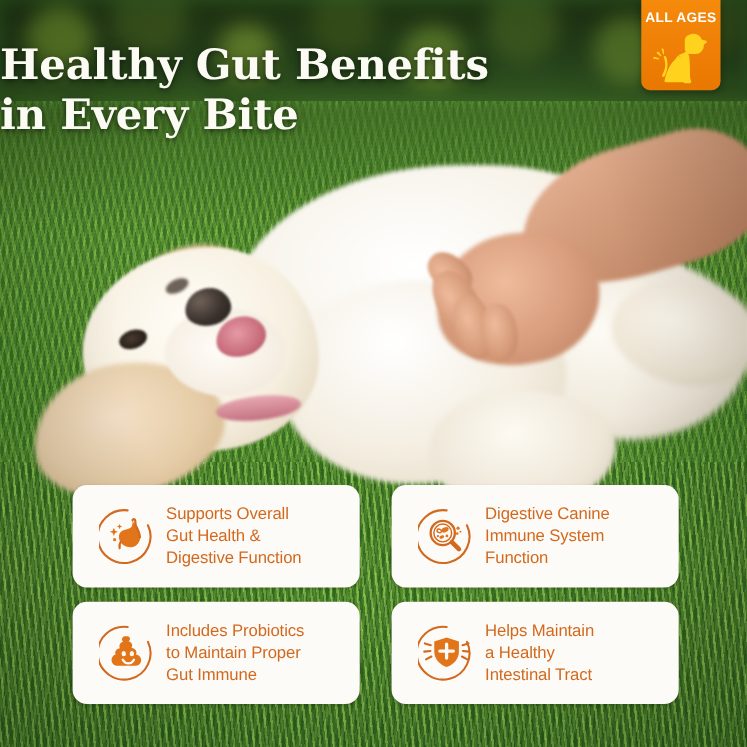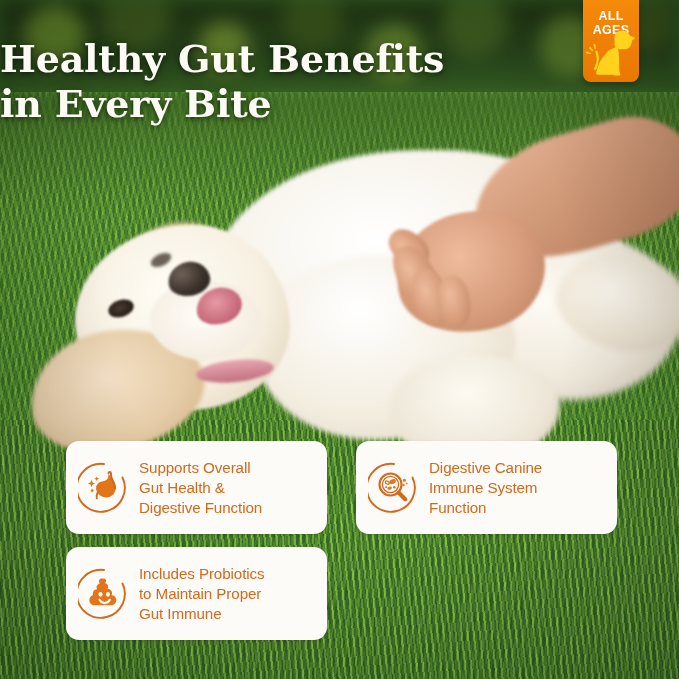--- a/index.html
+++ b/index.html
@@ -212,21 +212,21 @@
     line-height: 45px;
     letter-spacing: -0.2px;
     text-shadow: 0 2px 5px rgba(0,0,0,.45), 0 0 14px rgba(0,0,0,.30);
     white-space: pre-line;
   }
 
   
   .badge {
     position: absolute;
     left: 583px; top: 0;
-    width: 56px; height: 82px;
+    width: 72px; height: 82px;
     background: linear-gradient(180deg, #f58a0b 0%, #ef7f06 55%, #e87800 100%);
     border-radius: 0 0 8px 8px;
     box-shadow: 0 2px 6px rgba(0,0,0,.28);
     overflow: hidden;
   }
   .badge-label {
     position: absolute;
     top: 9px; left: 0; width: 100%;
     text-align: center;
     color: #ffffff;
@@ -250,21 +250,21 @@
     grid-template-columns: 261px 261px;
     grid-template-rows: 93px 93px;
     column-gap: 29px;
     row-gap: 13px;
   }
   .card {
     background: #fdfbf7;
     border-radius: 13px;
     display: flex;
     align-items: center;
-    padding: 0 10px 0 12px;
+    padding: 0 10px 0 24px;
     box-sizing: border-box;
     box-shadow: 0 1px 3px rgba(0,0,0,.16);
   }
   .card-icon {
     flex: 0 0 auto;
     width: 52px; height: 52px;
     margin-right: 9px;
   }
   .card-text {
     color: #d2691e;
@@ -391,15 +391,29 @@
           <ellipse cx="22.5" cy="26.3" rx="2" ry="2.4" fill="#FDFBF7"></ellipse>
           <ellipse cx="29.9" cy="26.3" rx="2" ry="2.4" fill="#FDFBF7"></ellipse>
           <path d="M21.6 31.8c1.1 2.1 3 3.3 5.1 3.3s4-1.2 5.1-3.3" fill="none" stroke="#FDFBF7" stroke-width="2.1" stroke-linecap="round"></path>
         </svg>
       </div>
       <div class="card-text">Includes Probiotics
 to Maintain Proper
 Gut Immune</div>
     </div>
 
+    <div class="card">
+      <div class="card-icon">
+        <svg width="52" height="52" viewBox="0 0 52 52" aria-hidden="true">
+          <path d="M44.5 15.5A24 24 0 1 1 26 2" fill="none" stroke="#D2691E" stroke-width="1.9" stroke-linecap="round"></path>
+          <path d="M26 11.5l11.2 3.6v9.4c0 6.1-4.4 11.6-11.2 13.9-6.8-2.3-11.2-7.8-11.2-13.9v-9.4z" fill="#E2751A"></path>
+          <path d="M26 17.6v12.6M19.9 23.9h12.2" stroke="#FDFBF7" stroke-width="3" stroke-linecap="round"></path>
+          <path d="M40.5 18.5l5.4-1.6M40.8 23.8l5.6.6M39.9 28.8l4.9 2.6" stroke="#D2691E" stroke-width="1.9" stroke-linecap="round" fill="none"></path>
+          <path d="M11.6 18.5l-5.4-1.6M11.3 23.8l-5.6.6M12.2 28.8l-4.9 2.6" stroke="#D2691E" stroke-width="1.9" stroke-linecap="round" fill="none"></path>
+        </svg>
+      </div>
+      <div class="card-text">Helps Maintain
+a Healthy
+Intestinal Tract</div>
+    </div>
 
   </div>
 </div>
 
 </body></html>

